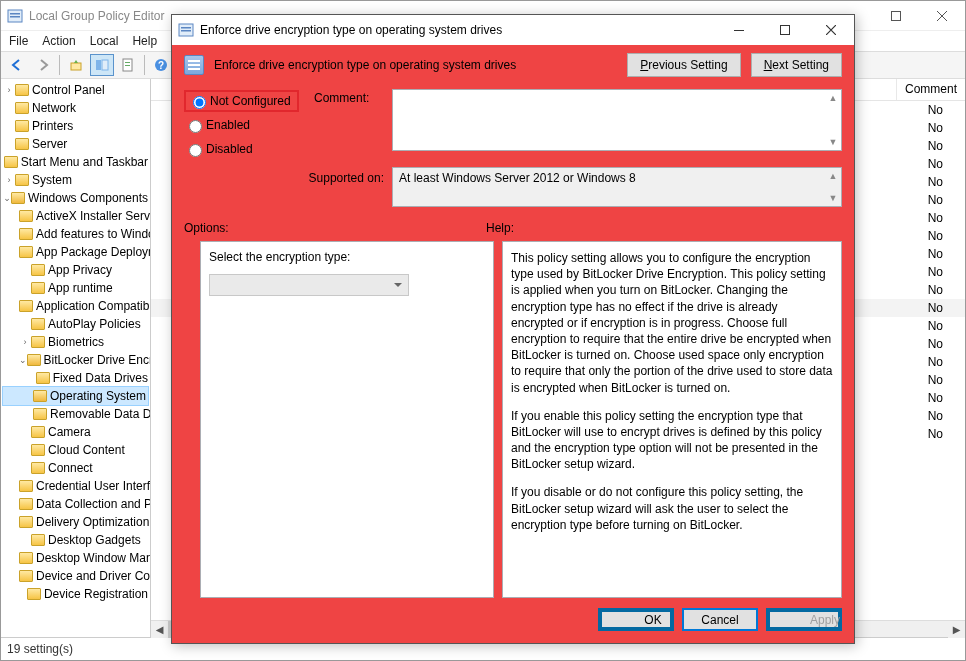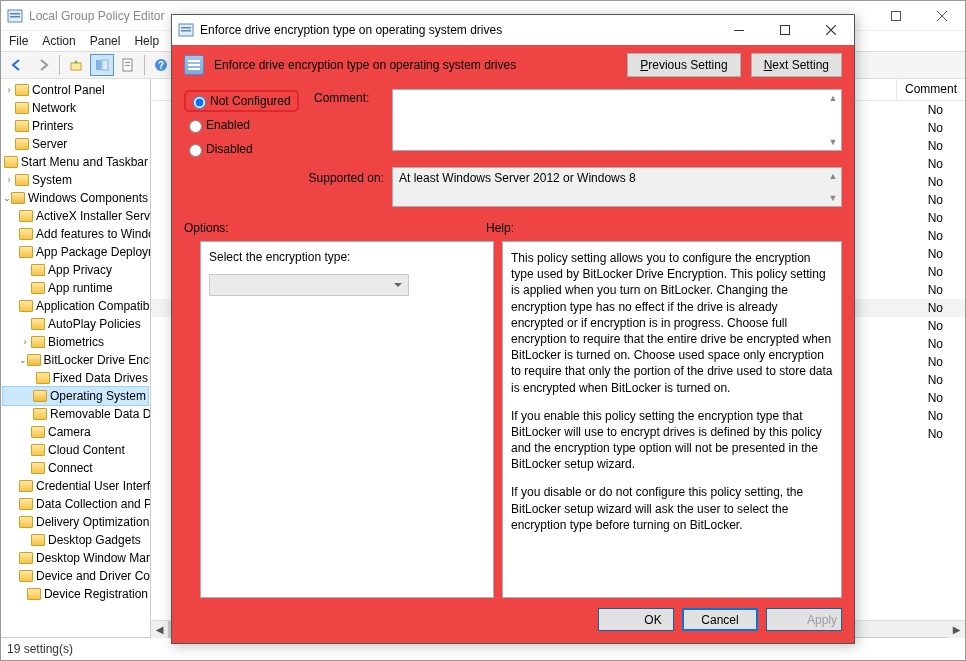--- a/index.html
+++ b/index.html
@@ -59,42 +59,42 @@
 .policy-icon { width: 20px; height: 20px; background: linear-gradient(#a8c6ec,#7da8dc); border: 1px solid #5b86c2; border-radius: 2px; flex-shrink: 0; position: relative; }
 .policy-icon::after { content: ""; position: absolute; left: 3px; right: 3px; top: 4px; height: 2px; background: #fff; box-shadow: 0 4px 0 #fff, 0 8px 0 #fff; }
 .dlg-header-row .name { font-size: 12px; flex: 1; }
 .nav-btn { font-size: 12px; padding: 4px 12px; background: #e1e1e1; border: 1px solid #adadad; cursor: default; }
 .nav-btn u { text-decoration: underline; }
 
 .radio-area { display: flex; margin-top: 12px; }
 .radio-col { width: 130px; }
 .radio-row { display: flex; align-items: center; font-size: 12px; height: 24px; }
 .radio-row input { margin-right: 4px; }
-.radio-highlight { border: 2px solid #e1272d; display: inline-flex; align-items: center; padding: 0 6px 0 2px; height: 22px; border-radius: 5px; }
+.radio-highlight { border: 2px solid #e1272d; display: inline-flex; align-items: center; padding: 0 6px 0 2px; height: 22px; border-radius: 0; }
 .comment-col { flex: 1; display: flex; }
 .comment-col .label { font-size: 12px; width: 78px; padding-top: 2px; }
 .comment-box { flex: 1; height: 62px; border: 1px solid #abadb3; background: #fff; position: relative; }
 .scroll-arrow { position: absolute; right: 1px; width: 14px; height: 14px; display: flex; align-items: center; justify-content: center; color: #888; font-size: 9px; }
 .supported-row { display: flex; margin-top: 6px; }
 .supported-row .label { font-size: 12px; width: 208px; text-align: right; padding-right: 8px; padding-top: 4px; }
 .supported-box { flex: 1; height: 40px; border: 1px solid #abadb3; background: #f0f0f0; padding: 3px 6px; font-size: 12px; position: relative; }
 
 .panes-label { display: flex; margin-top: 14px; font-size: 12px; }
 .panes-label .l { width: 302px; }
 .panes { display: flex; gap: 8px; margin-top: 6px; flex: 1; padding-left: 16px; }
 .opt-pane, .help-pane { border: 1px solid #abadb3; background: #fff; font-size: 12px; padding: 8px; overflow: hidden; }
 .opt-pane { width: 294px; }
 .help-pane { flex: 1; }
 .opt-pane .sel-label { margin-bottom: 10px; }
 .combo { width: 200px; height: 22px; background: #eaeaea; border: 1px solid #c8c8c8; position: relative; }
 .combo::after { content: ""; position: absolute; right: 6px; top: 8px; border: 4px solid transparent; border-top-color: #666; }
 .help-pane p { margin: 0 0 12px; line-height: 1.35; }
 
 .dlg-buttons { display: flex; justify-content: flex-end; gap: 8px; margin-top: 10px; }
-.btn { font-size: 12px; width: 76px; height: 23px; background: #e1e1e1; border: 1px solid #0369a1; cursor: default; padding-left: 40px; }
+.btn { font-size: 12px; width: 76px; height: 23px; background: #e1e1e1; border: 4px solid #0369a1; cursor: default; padding-left: 40px; }
 .btn.primary { border: 2px solid #0078d7; padding: 0; }
 .btn.disabled { color: #a0a0a0; }
 
 svg { display: block; }
 </style>
 </head>
 <body>
 
 <div class="main-window">
   <div class="titlebar">
@@ -121,21 +121,21 @@
           <svg width="10" height="10">
             <path d="M0 0 L10 10 M10 0 L0 10" stroke="currentColor" stroke-width="1"></path>
           </svg>
         </div>
     </div>
   </div>
 
   <div class="menubar">
     <span>File</span>
     <span>Action</span>
-    <span>Panel</span>
+    <span>Local</span>
     <span>Help</span>
   </div>
 
   <div class="toolbar">
     <div class="tbtn">
         <svg width="14" height="14">
           <path d="M9 2 L3 7 L9 12" fill="none" stroke="#1e6fd6" stroke-width="2"></path>
         </svg>
       </div>
     <div class="tbtn">

